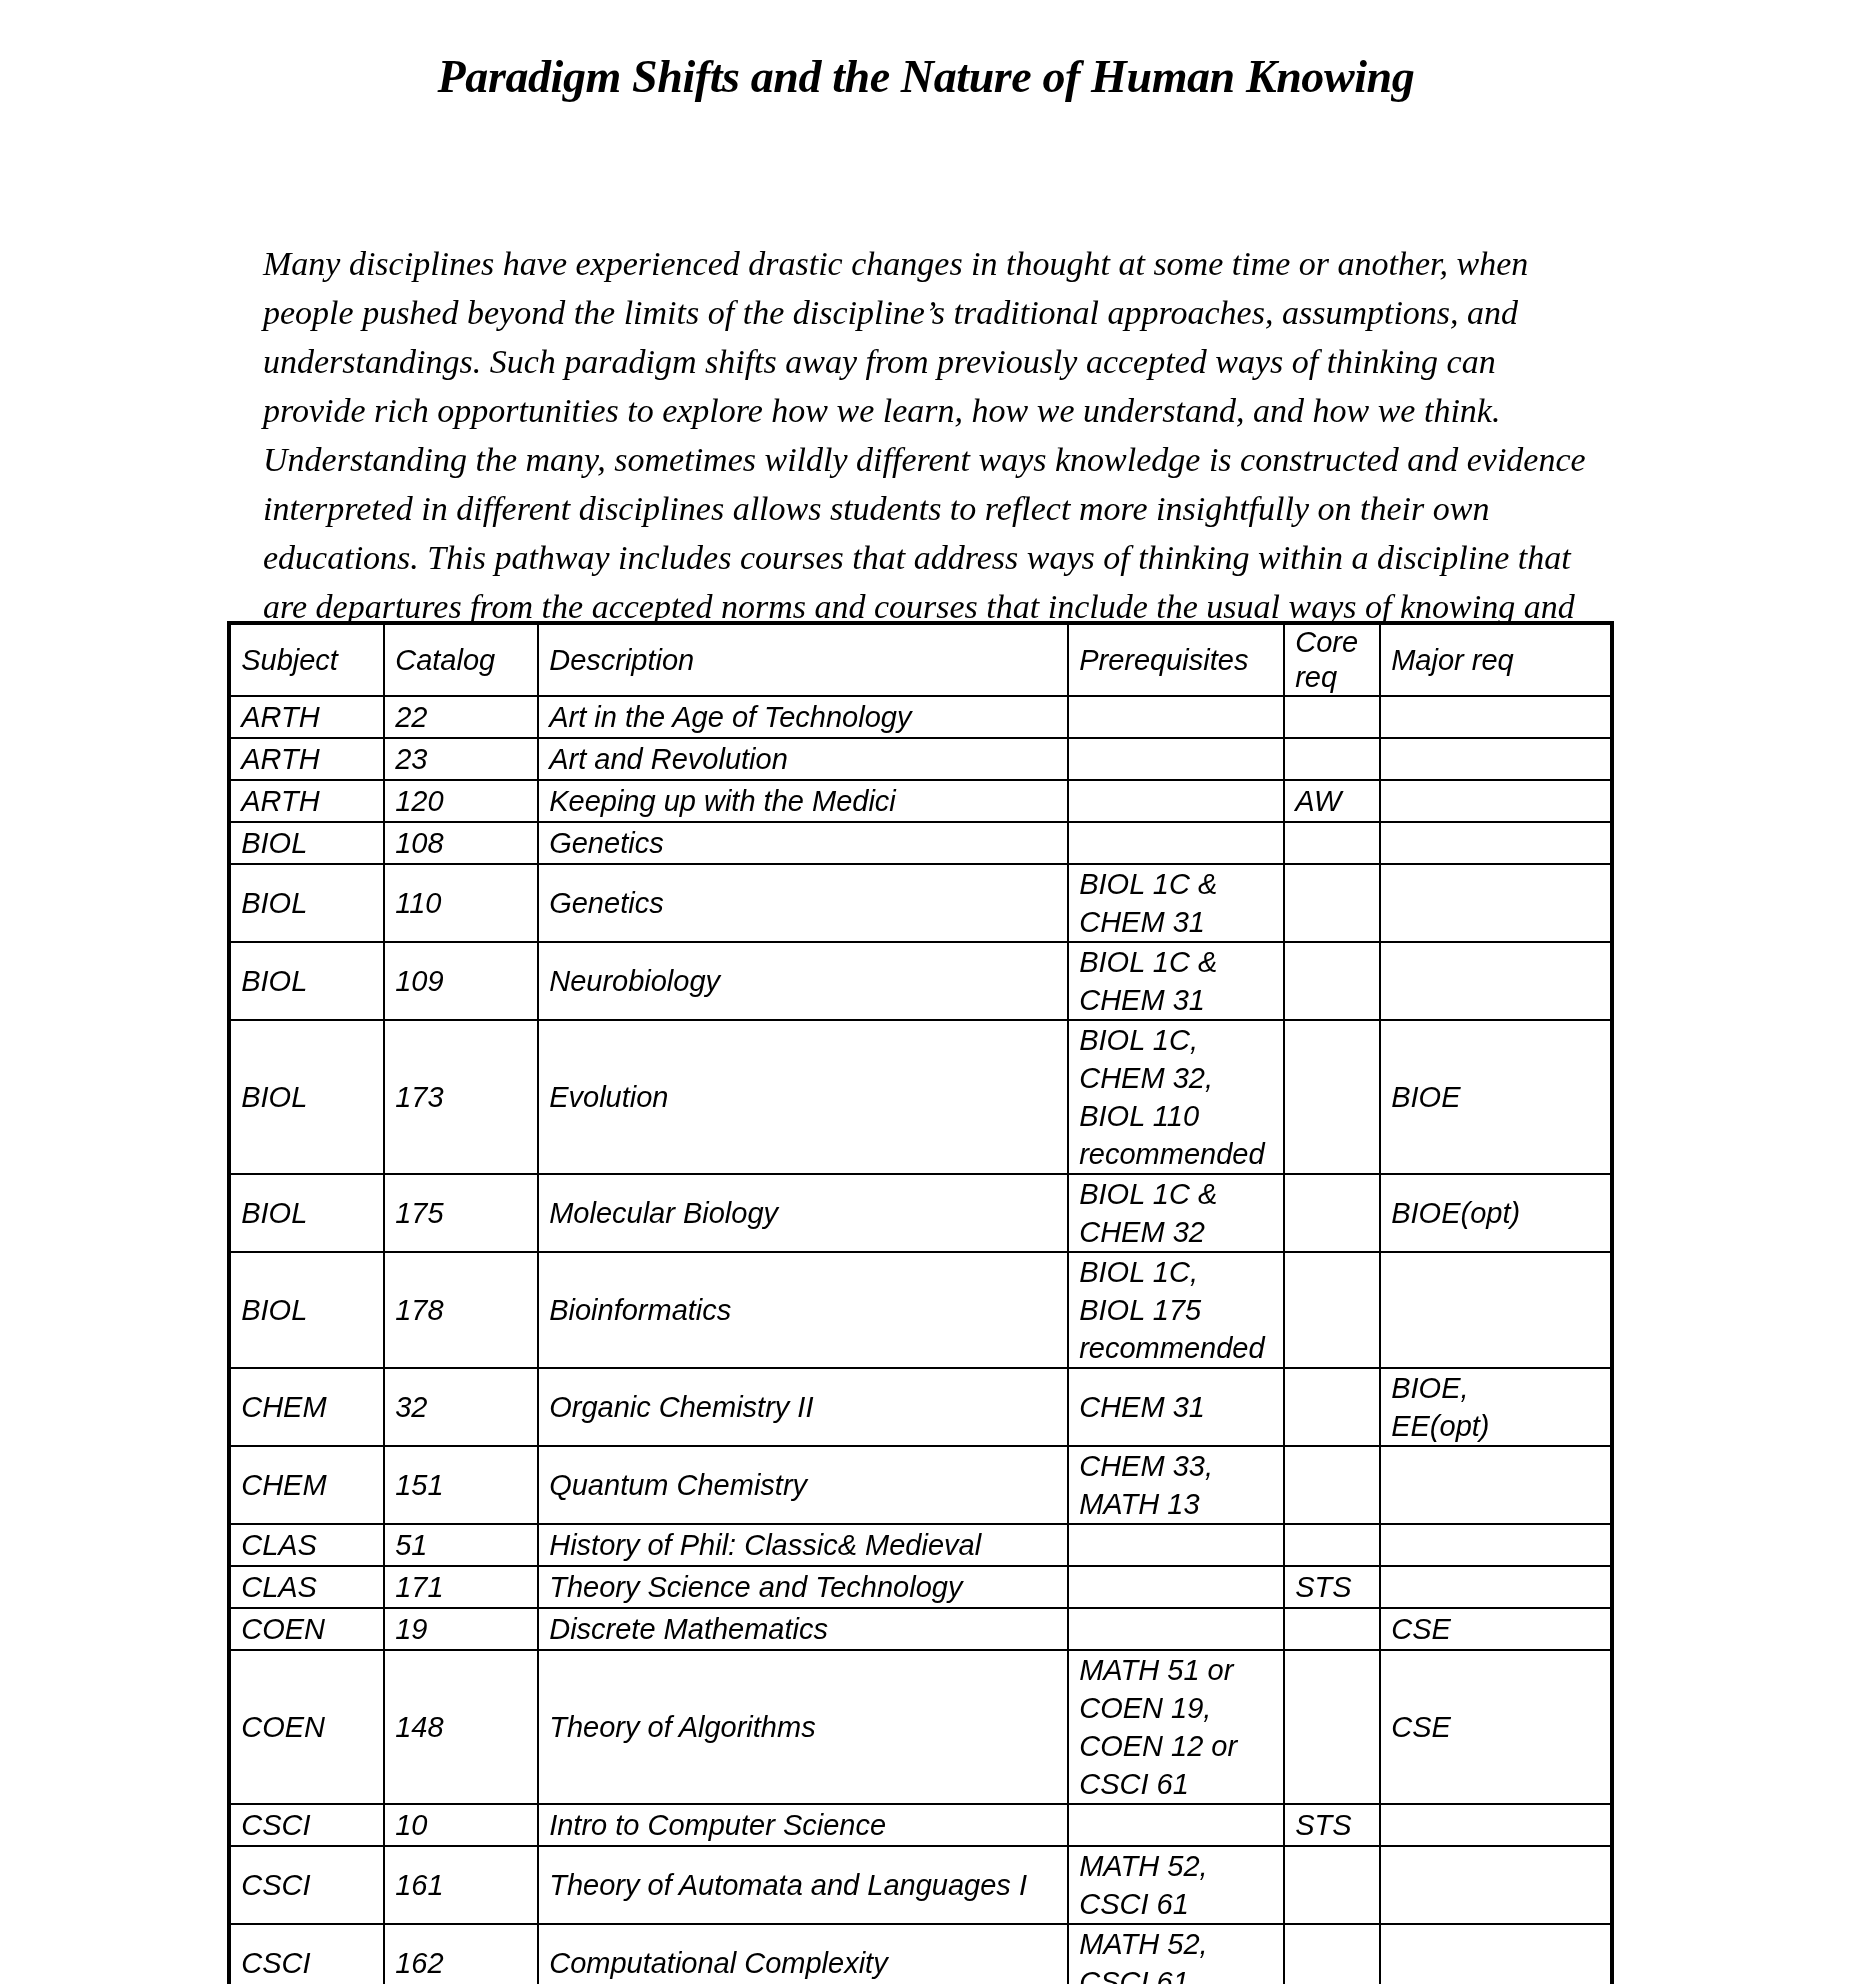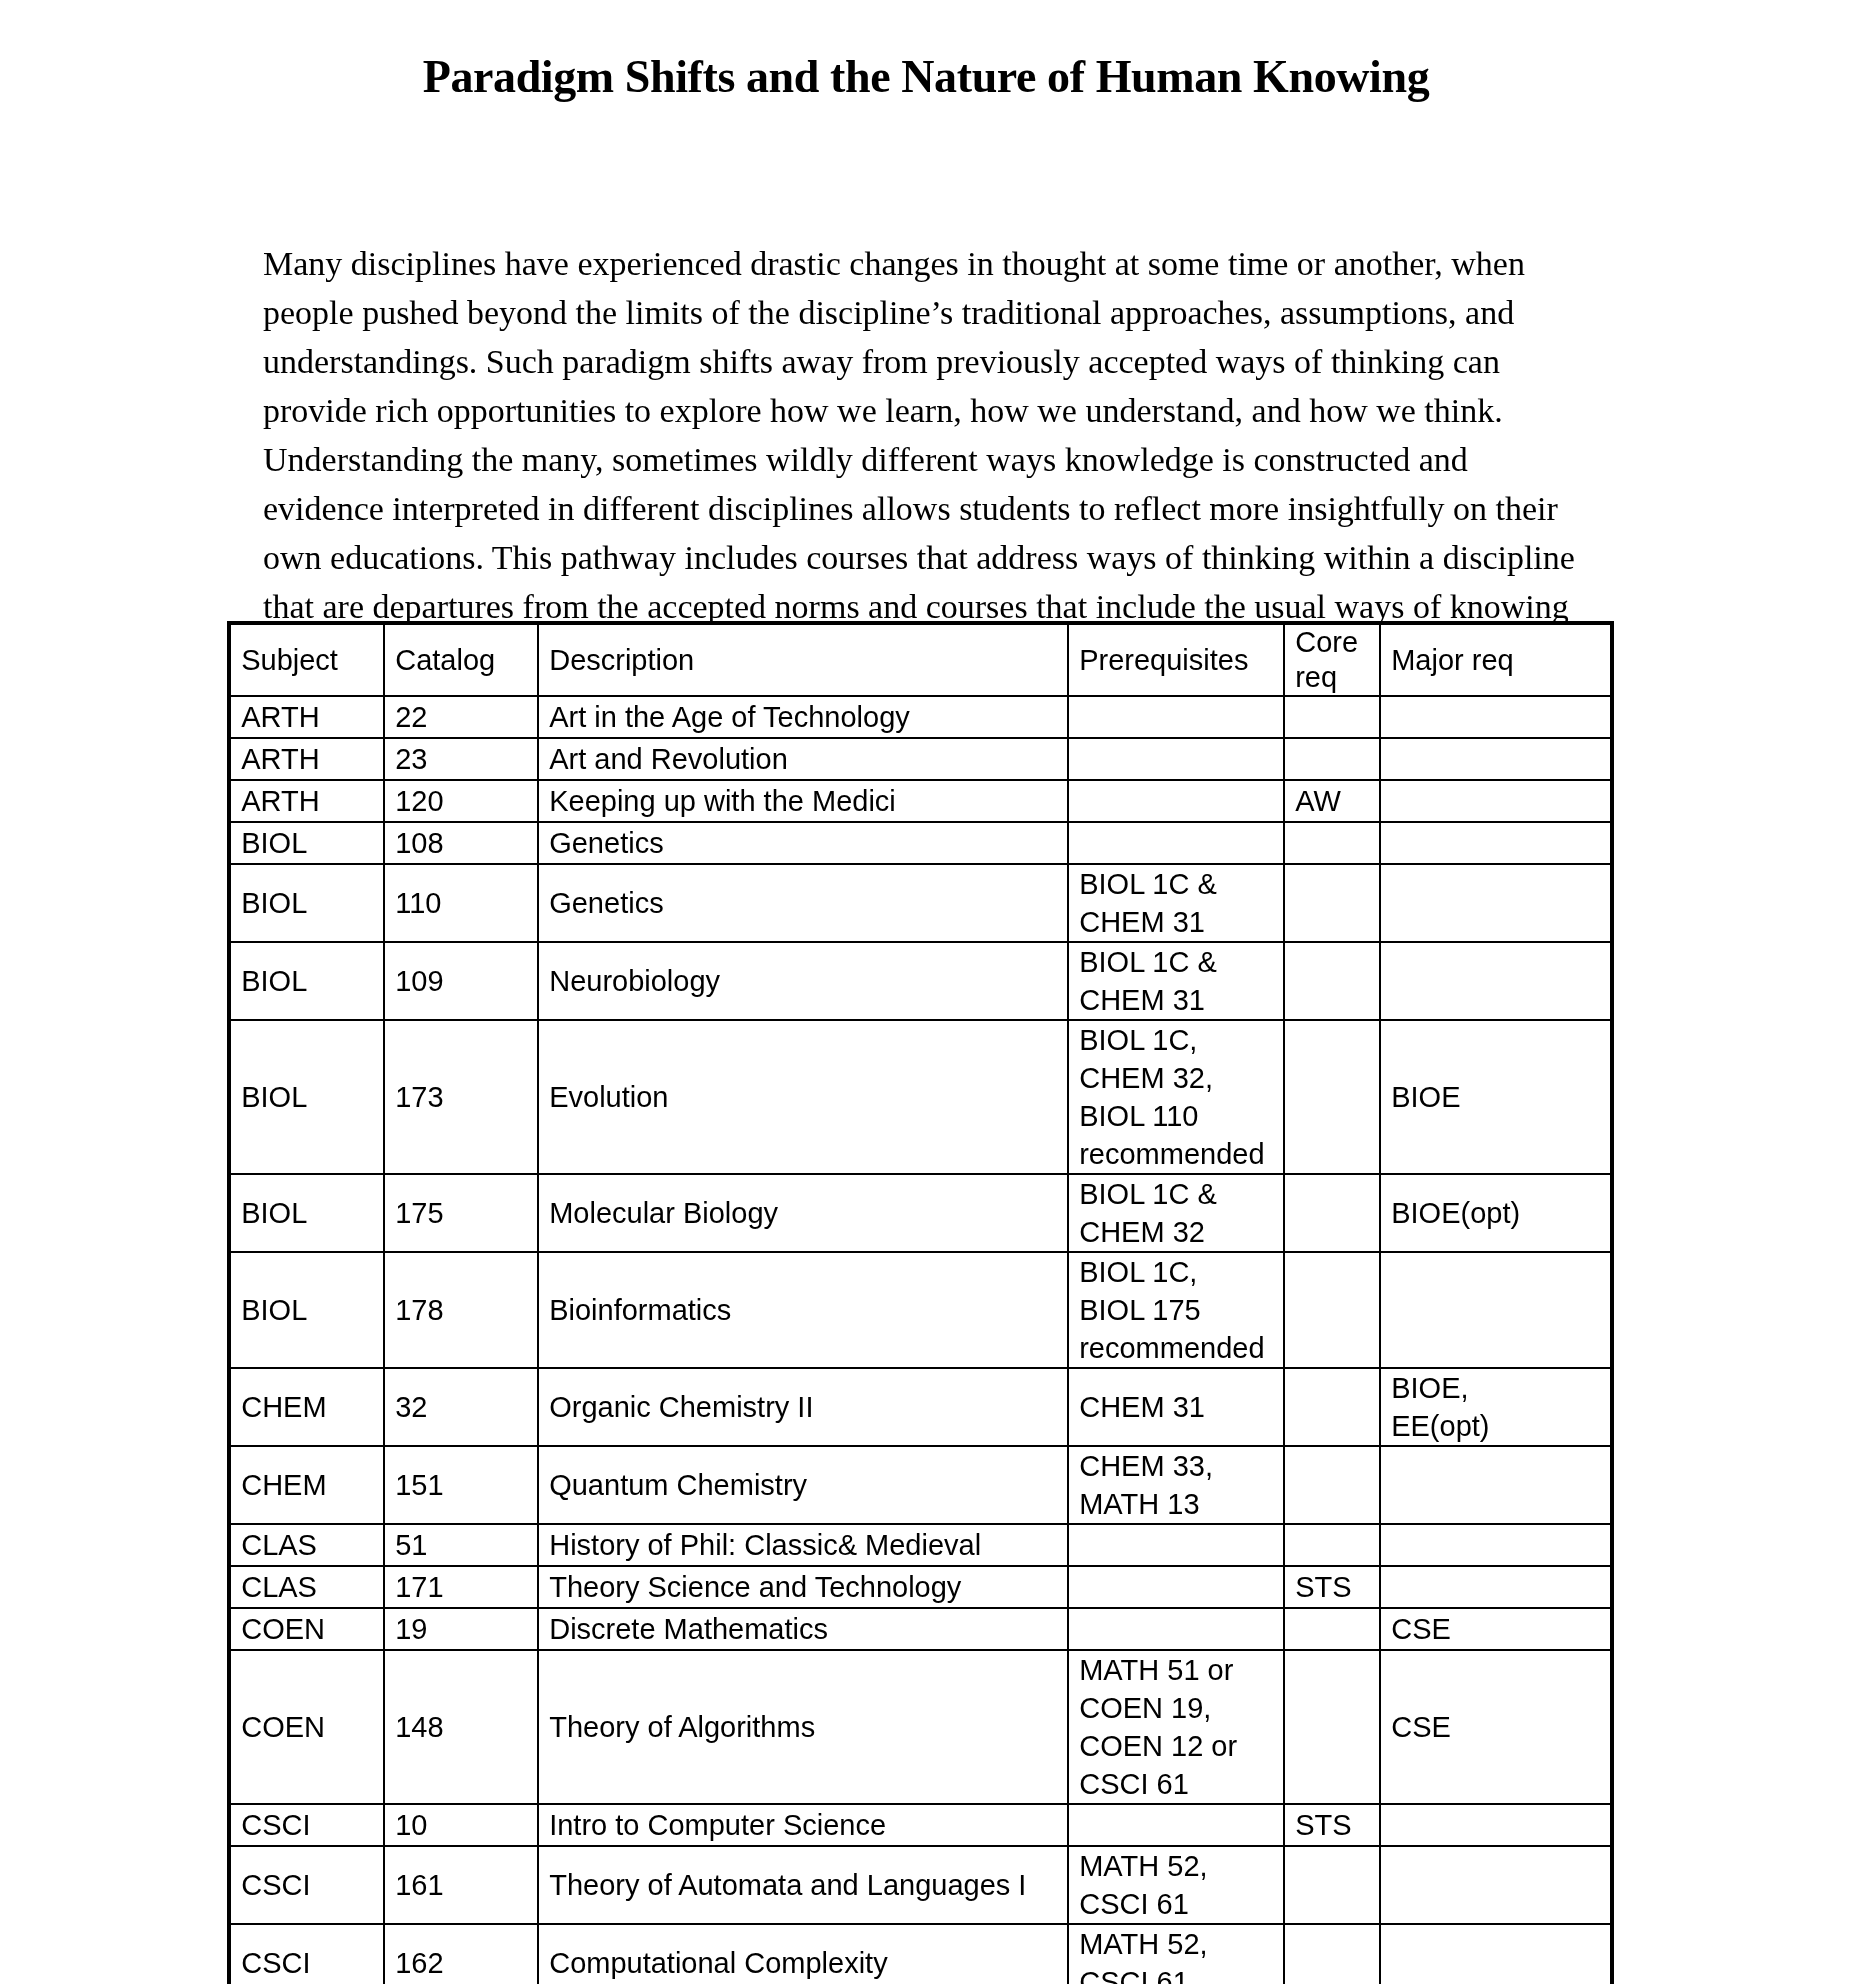--- a/index.html
+++ b/index.html
@@ -15,20 +15,21 @@
     color: #000000;
     overflow: hidden;
     position: relative;
   }
 
   .page {
     position: relative;
     width: 1688px;
     height: 1985px;
     box-sizing: border-box;
+    font-style: italic;
   }
 
   
   .doc-title {
     position: absolute;
     top: 20.3px;
     left: 0;
     width: 1852px;
     text-align: center;
     font-family: "Liberation Serif", "DejaVu Serif", serif;

